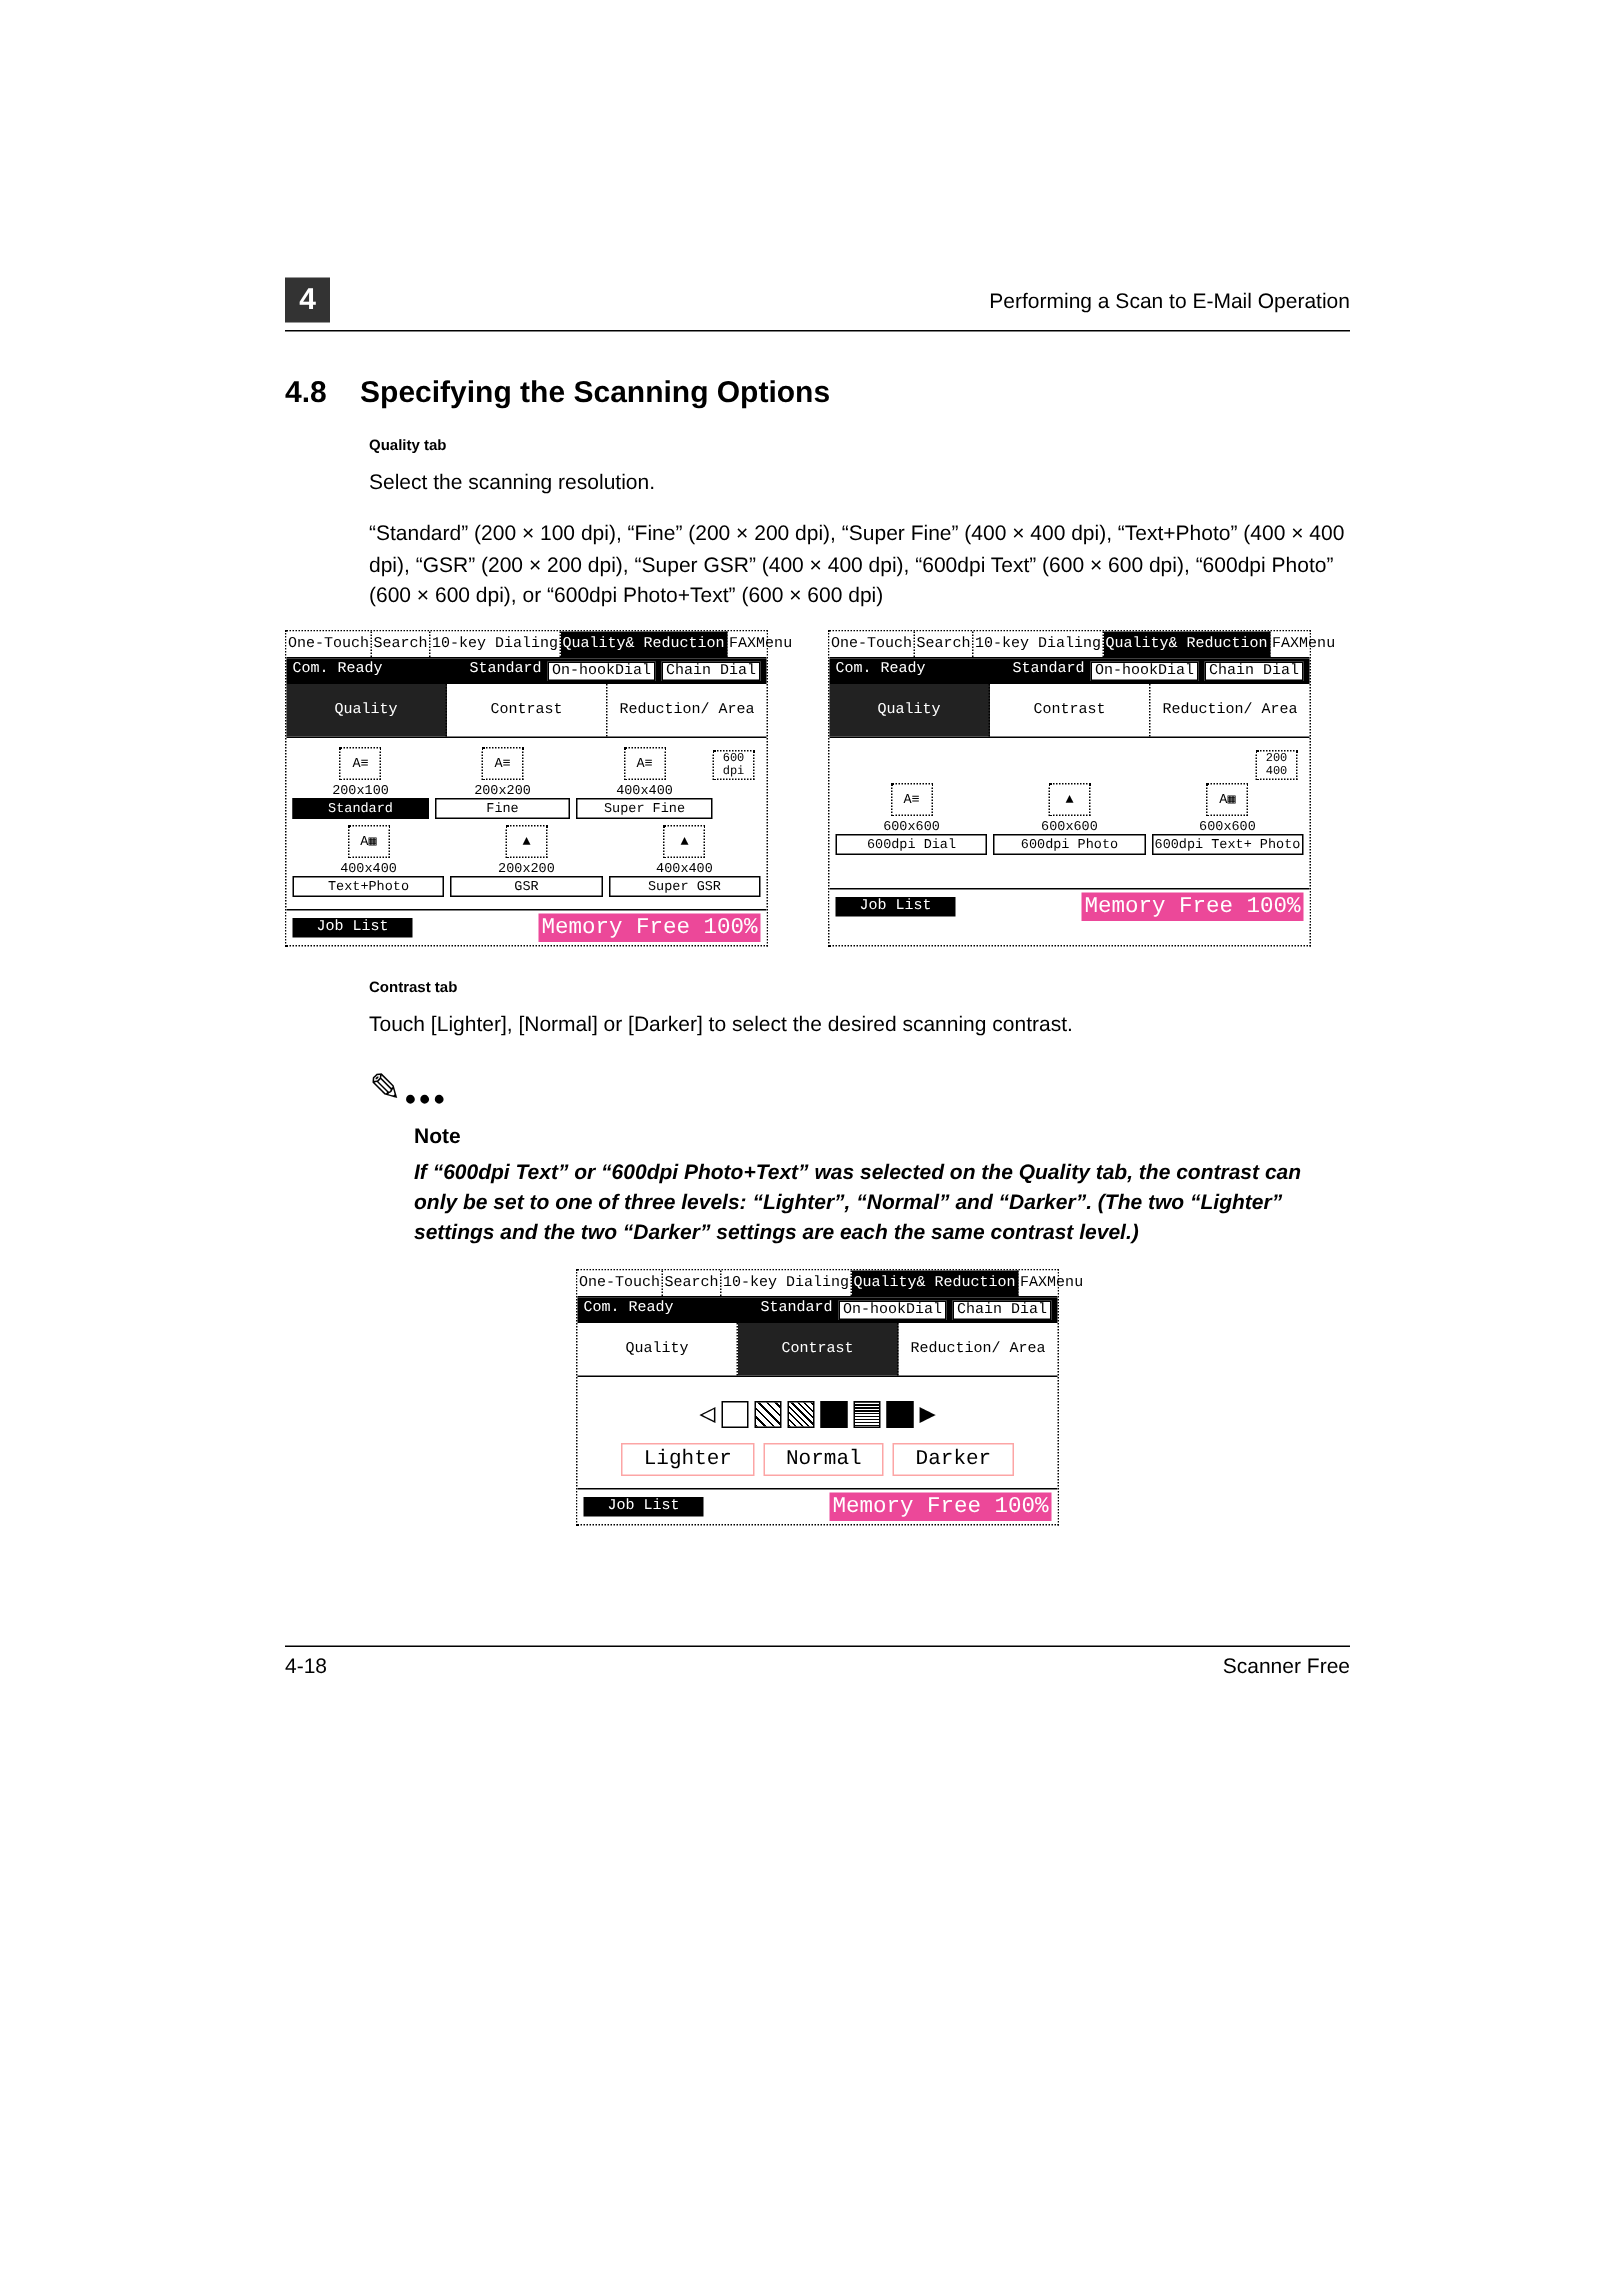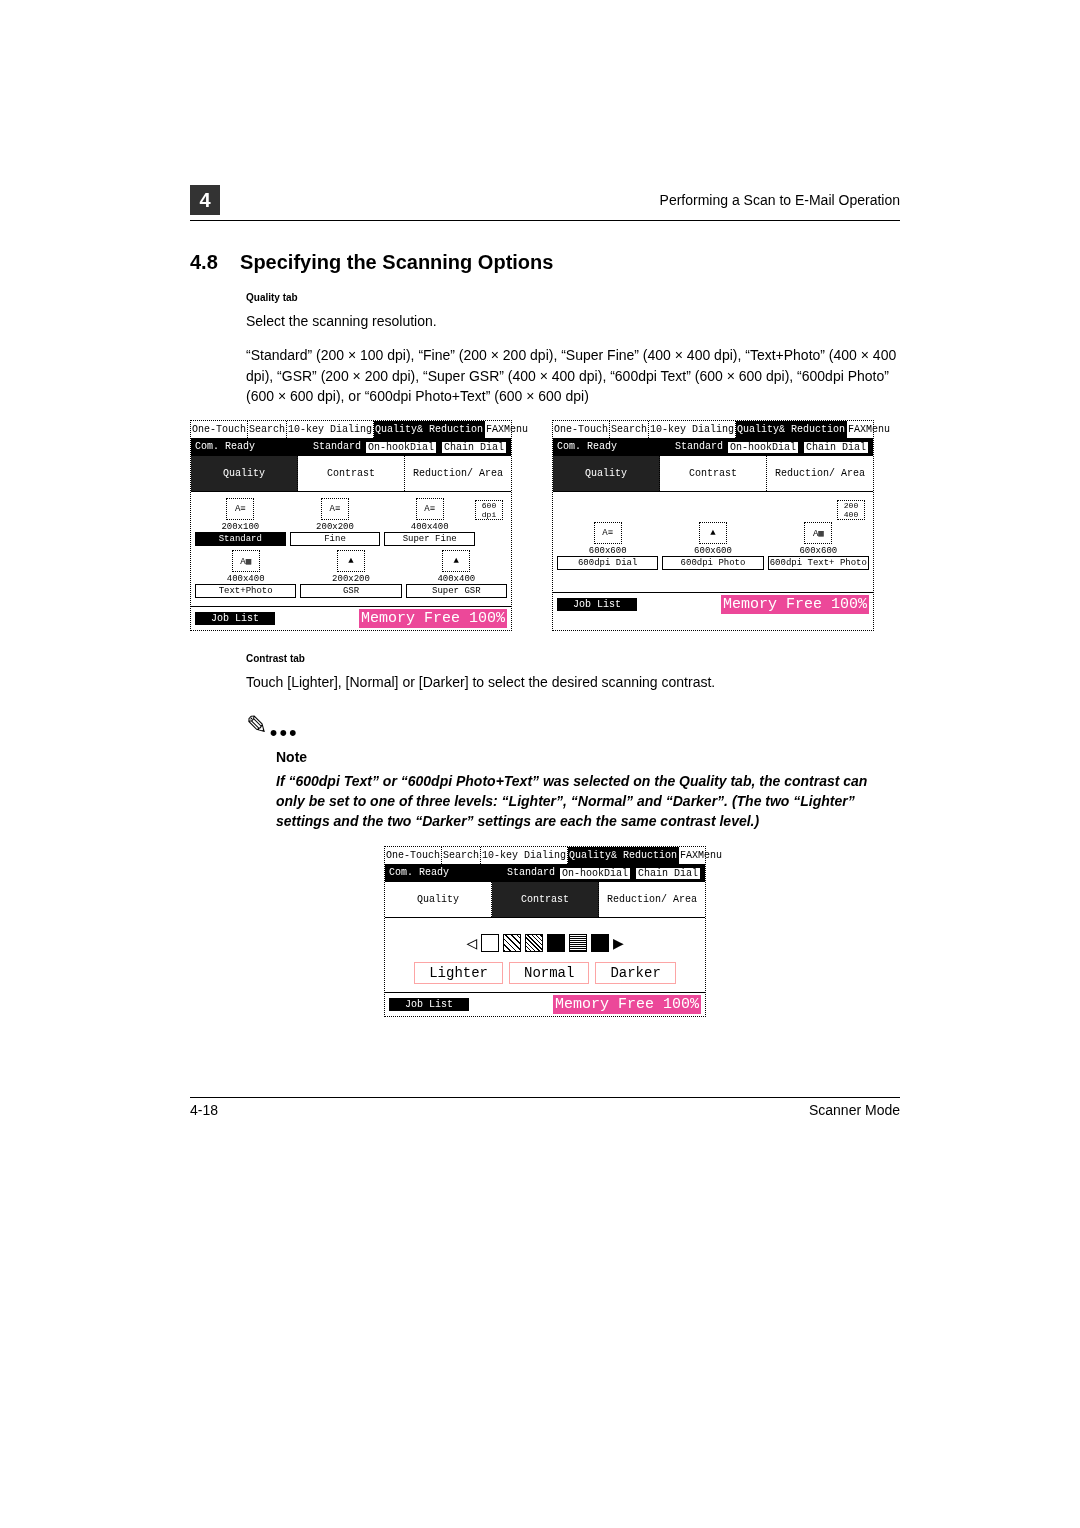--- a/index.html
+++ b/index.html
@@ -414,15 +414,15 @@
       <div class="footer-bar">
         <span class="job-btn">Job List</span>
         <span class="mem">Memory Free 100%</span>
       </div>
     </div>
   </div>
 
   <div class="bottom-rule"></div>
   <div class="footer-line">
     <span>4-18</span>
-    <span>Scanner Mode</span>
+    <span>Scanner Free</span>
   </div>
 </div>
 
 </body></html>

